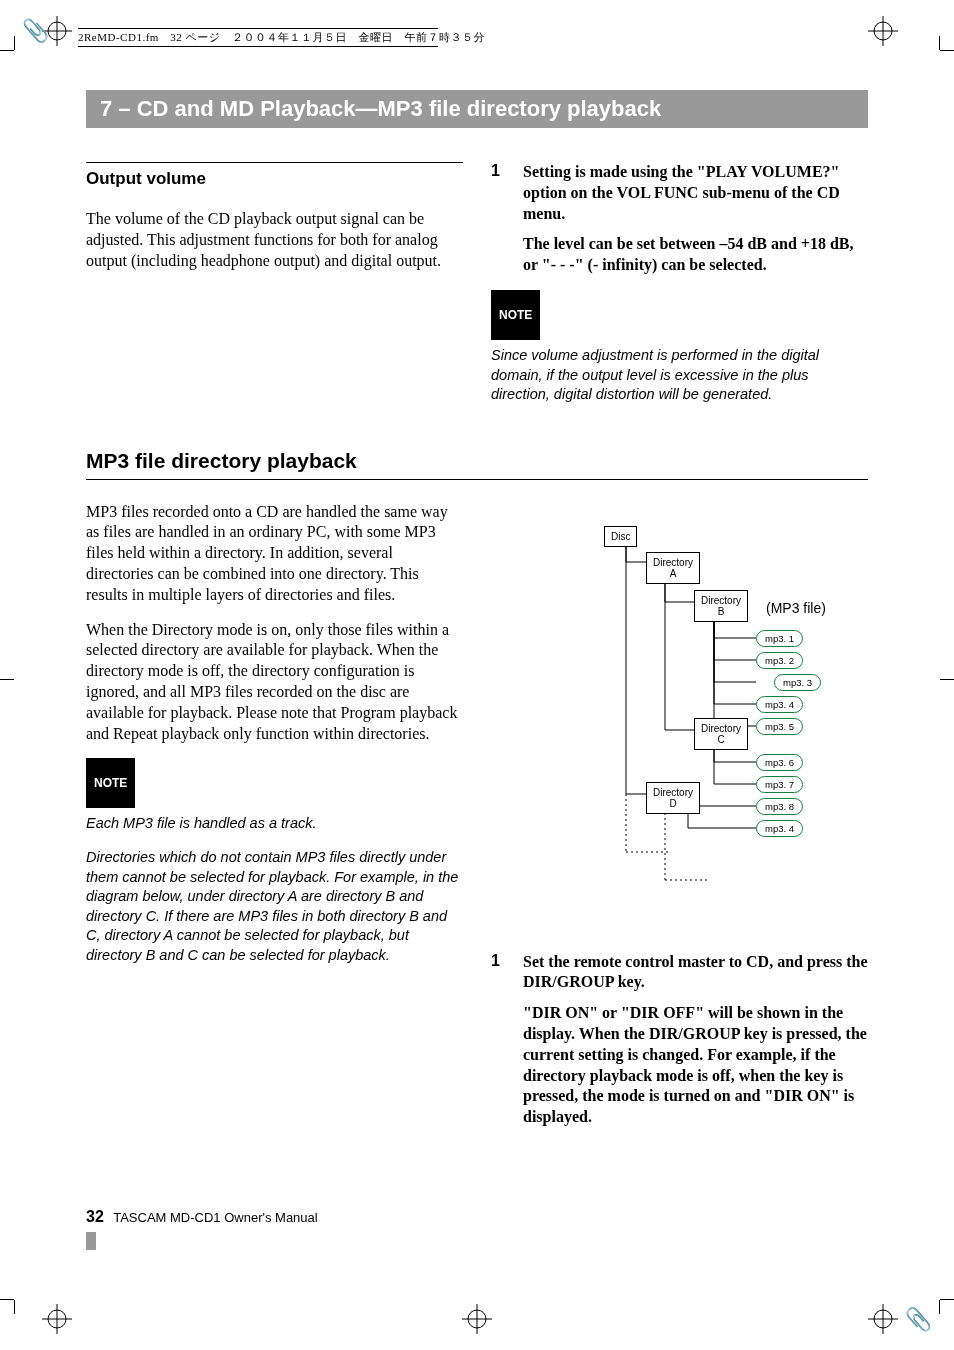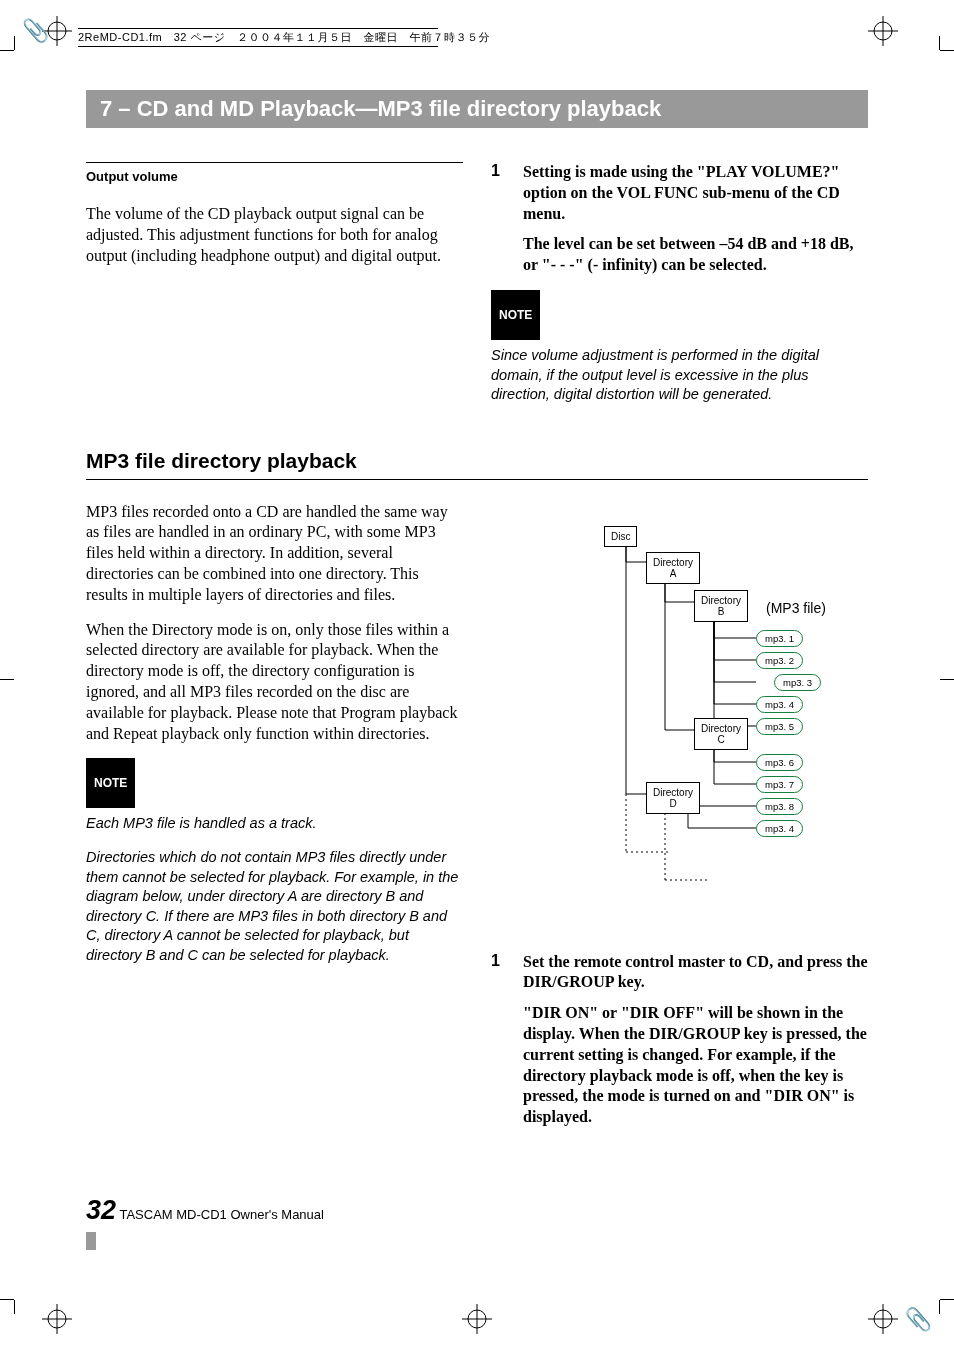--- a/index.html
+++ b/index.html
@@ -15,48 +15,48 @@
   .ml-h { top: 679px; left: 0; } .mr-h { top: 679px; right: 0; }
 
   .reg-mark { position: absolute; width: 30px; height: 30px; }
   .reg-mark svg { width: 30px; height: 30px; }
   .reg-mark.topL { top: 16px; left: 42px; }
   .reg-mark.topR { top: 16px; right: 56px; }
   .reg-mark.botL { bottom: 16px; left: 42px; }
   .reg-mark.botR { bottom: 16px; right: 56px; }
   .reg-mark.botC { bottom: 16px; left: 462px; }
 
-  .filename-bar { position: absolute; top: 28px; left: 78px; font-size: 11px; font-family: Liberation Sans, sans-serif; letter-spacing: 0.5px; }
+  .filename-bar { position: absolute; top: 28px; left: 78px; font-size: 11px; font-family: Liberation Serif, serif; letter-spacing: 0.5px; }
   .spiral { position: absolute; top: 18px; left: 22px; font-size: 22px; }
   .spiralR { position: absolute; bottom: 18px; right: 22px; font-size: 22px; transform: rotate(180deg); }
 
   .content { position: absolute; top: 90px; left: 86px; width: 782px; }
   .title-bar { background: #999; color: #fff; font-family: Arial, sans-serif; font-weight: bold; font-size: 22px; padding: 6px 14px; margin-bottom: 34px; }
   .two-col { display: flex; gap: 28px; }
   .col { width: 378px; }
 
-  .h3 { font-family: Arial, sans-serif; font-weight: bold; font-size: 13px; border-top: 1px solid #000; padding-top: 6px; margin-bottom: 20px; }
+  .h3 { font-family: Arial, sans-serif; font-weight: bold; font-size: 17px; border-top: 1px solid #000; padding-top: 6px; margin-bottom: 20px; }
   .h2 { font-family: Arial, sans-serif; font-weight: bold; font-size: 21px; border-bottom: 1px solid #000; padding-bottom: 6px; margin-top: 30px; margin-bottom: 22px; }
   p.body { font-size: 16px; line-height: 1.3; margin-bottom: 14px; }
   .note-badge { display: inline-block; background: #000; color: #fff; font-family: Arial, sans-serif; font-size: 12px; font-weight: bold; padding: 18px 8px; margin-bottom: 6px; }
   p.note-text { font-style: italic; font-family: Arial, sans-serif; font-size: 14.5px; line-height: 1.35; margin-bottom: 14px; }
 
   .step { display: flex; gap: 18px; margin-bottom: 10px; }
   .step-num { font-family: Arial, sans-serif; font-weight: bold; font-size: 16px; width: 14px; flex-shrink: 0; }
   .step-text { font-family: "Times New Roman", serif; font-weight: bold; font-size: 16px; line-height: 1.3; }
   .step-sub { margin-left: 32px; font-family: "Times New Roman", serif; font-weight: bold; font-size: 16px; line-height: 1.3; margin-bottom: 14px; }
 
   .diagram { position: relative; width: 360px; height: 440px; margin-left: auto; margin-top: 10px; font-family: Arial, sans-serif; font-size: 10px; }
   .diagram .node { position: absolute; border: 1px solid #000; padding: 4px 6px; text-align: center; background: #fff; line-height: 1.1; }
   .diagram .file { position: absolute; border: 1px solid #15803d; border-radius: 10px; padding: 2px 8px; background: #fff; font-size: 9.5px; }
   .diagram svg.lines { position: absolute; top: 0; left: 0; width: 100%; height: 100%; pointer-events: none; }
   .diagram .lbl { position: absolute; font-size: 14px; }
 
   .footer { position: absolute; bottom: 100px; left: 86px; font-family: Arial, sans-serif; font-size: 13px; }
-  .footer .pn { font-style: italic; font-weight: bold; font-size: 27px; }
+  .footer .pn { font-weight: bold; font-size: 16px; margin-right: 6px; }
   .footer .stub { display:inline-block; width: 10px; height: 18px; background:#999; vertical-align:-3px; margin-top:6px;}
 
 </style>
 </head>
 <body>
 
 <div class="page">
 
   <div class="crop-mark h tl-h"></div>
   <div class="crop-mark v tl-v"></div>

